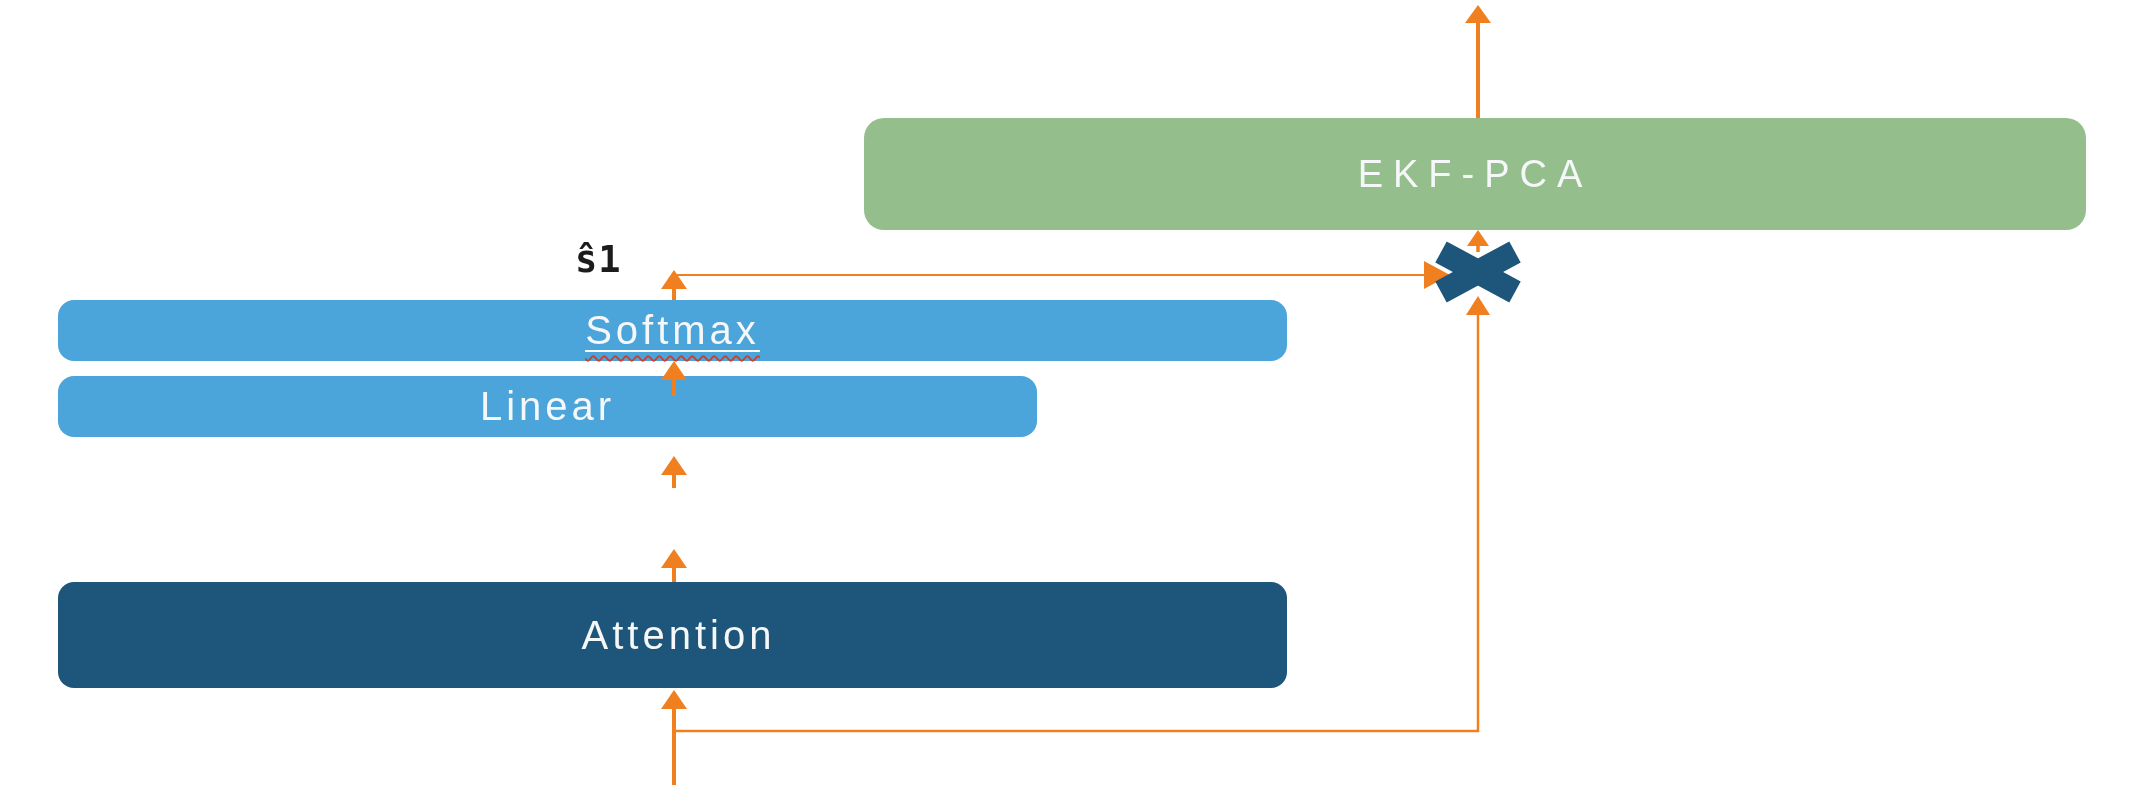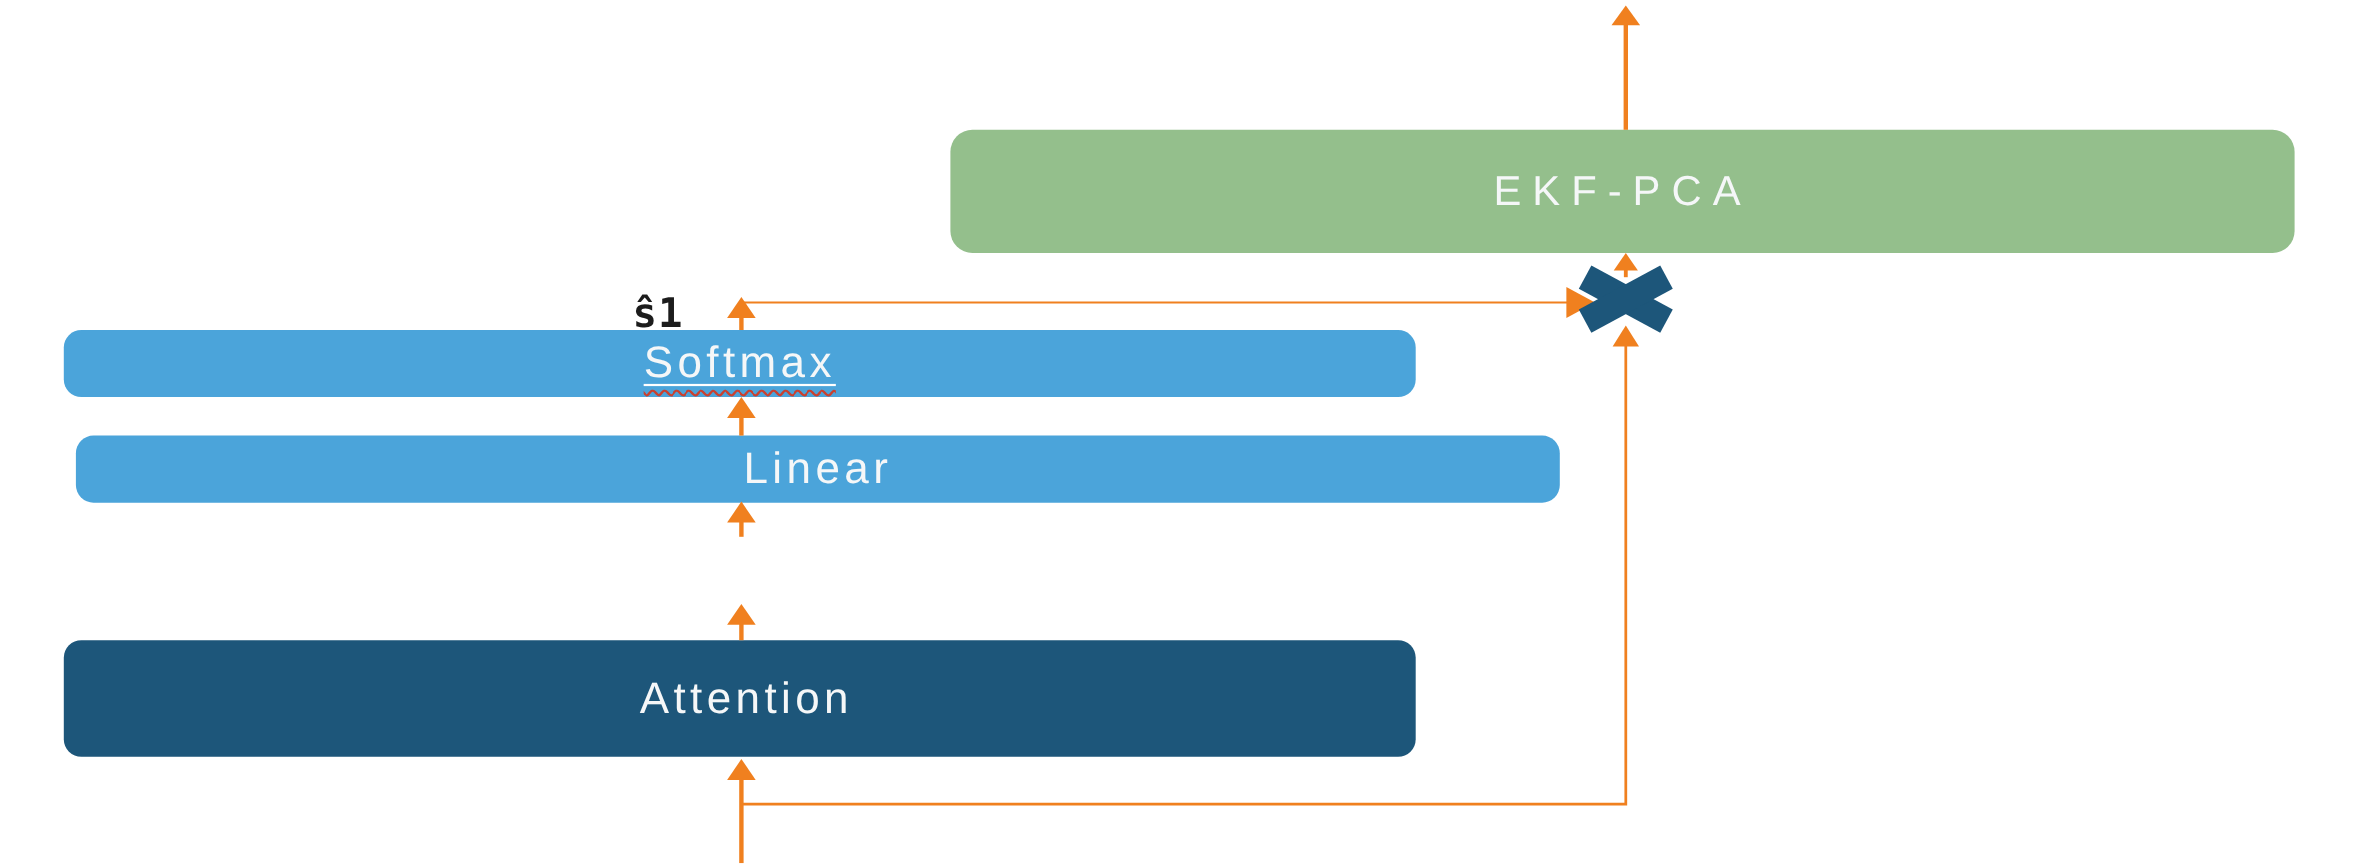--- a/index.html
+++ b/index.html
@@ -24,21 +24,21 @@
     font-size: 40px;
     letter-spacing: 4px;
     border-radius: 16px;
     box-sizing: border-box;
   }
   .node-light  { background: var(--light-blue, #4BA4DA); }
   .node-dark   { background: var(--dark-blue, #1D567A); }
   .node-green  { background: var(--green, #94BF8C); border-radius: 20px; letter-spacing: 10px; font-size: 38px; }
 
   #node-softmax   { left: 58px;  top: 300px; width: 1229px; height: 61px; border-radius: 16px; }
-  #node-linear    { left: 58px;  top: 396px; width: 1349px; height: 61px; margin-left: 11px; }
+  #node-linear    { left: 58px;  top: 376px; width: 979px; height: 61px; }
   #node-addnorm   { left: 58px;  top: 488px; width: 1229px; height: 61px; }
   #node-attention { left: 58px;  top: 582px; width: 1229px; height: 106px; padding-left: 12px; }
   #node-ekf       { left: 864px; top: 118px; width: 1222px; height: 112px; }
 
   .u-white {
     text-decoration-line: underline;
     text-decoration-color: #ffffff;
     text-decoration-thickness: 2px;
     text-underline-offset: 6px;
   }
@@ -51,21 +51,20 @@
   }
   #s-hat-label {
     position: absolute;
     left: 575px;
     top: 238px;
     font-family: "DejaVu Sans Mono", monospace;
     font-weight: bold;
     font-size: 37px;
     color: var(--annotation-text, #1c1c1c);
     letter-spacing: 1px;
-    margin-top: 25px;
   }
   #overlay {
     position: absolute;
     left: 0; top: 0;
     width: 2152px;
     height: 785px;
     pointer-events: none;
   }
   .ln   { stroke: var(--orange, #F0801F); fill: none; }
   .w4   { stroke-width: 4px; }

